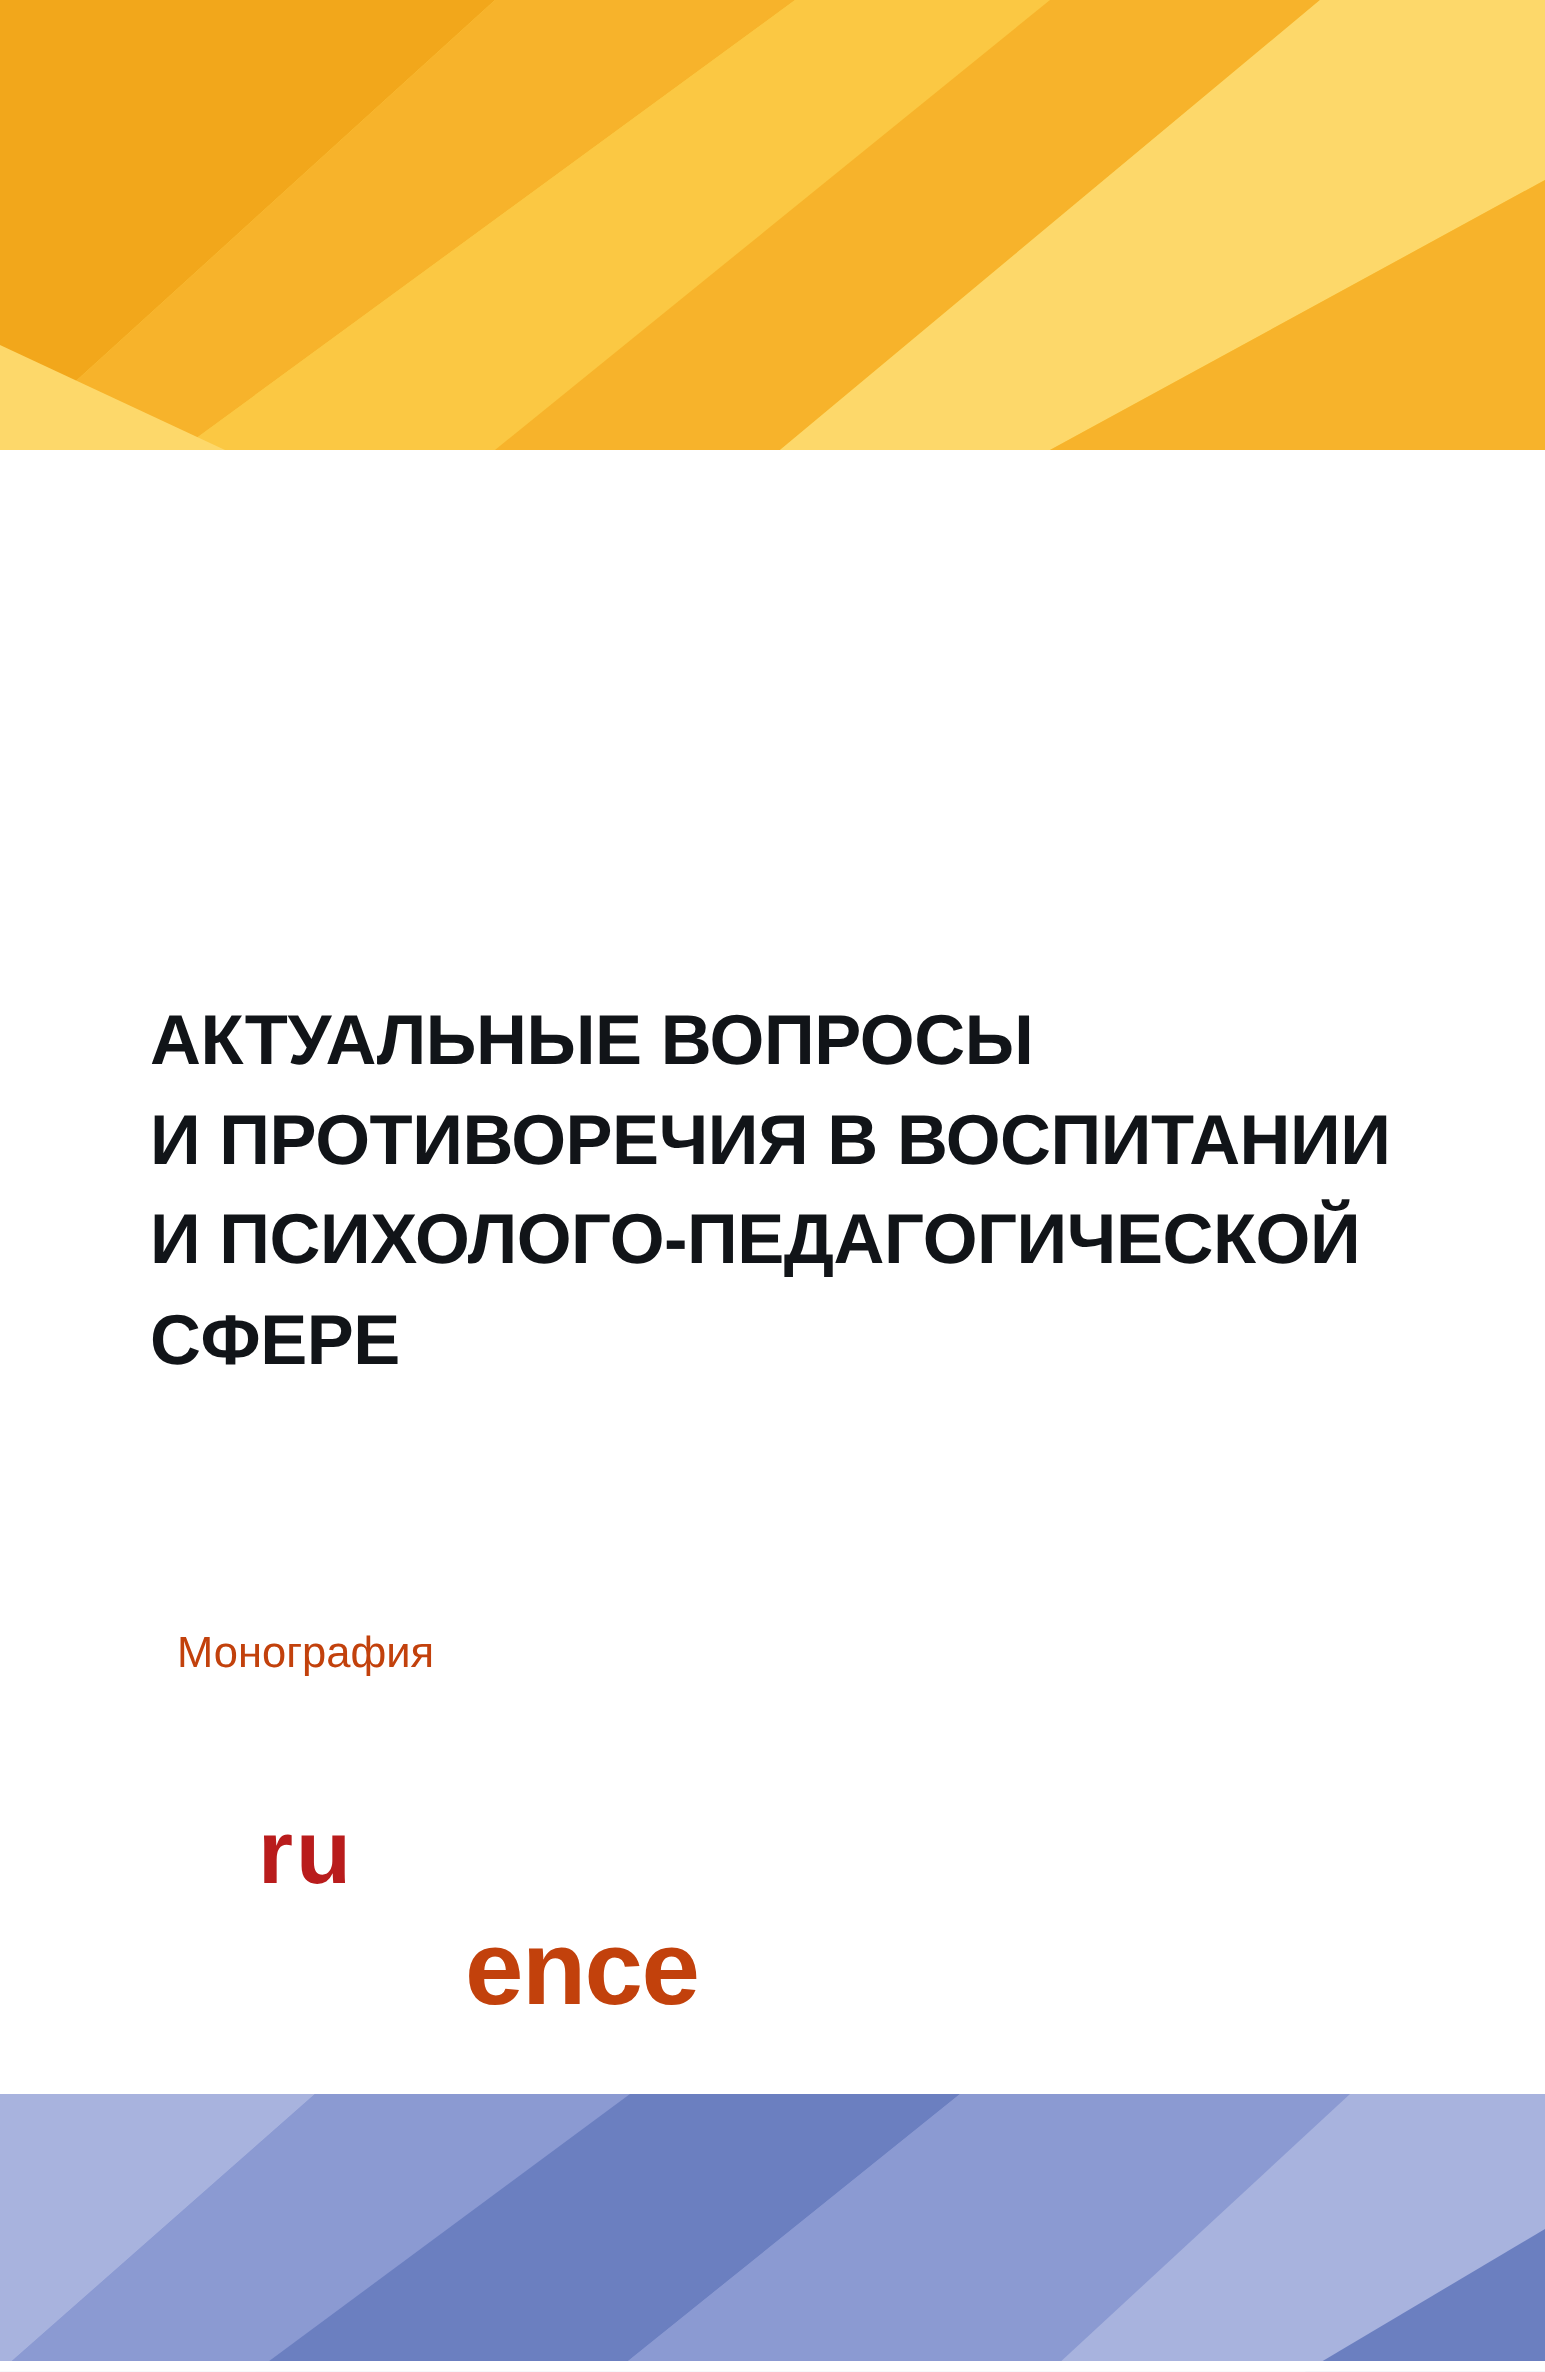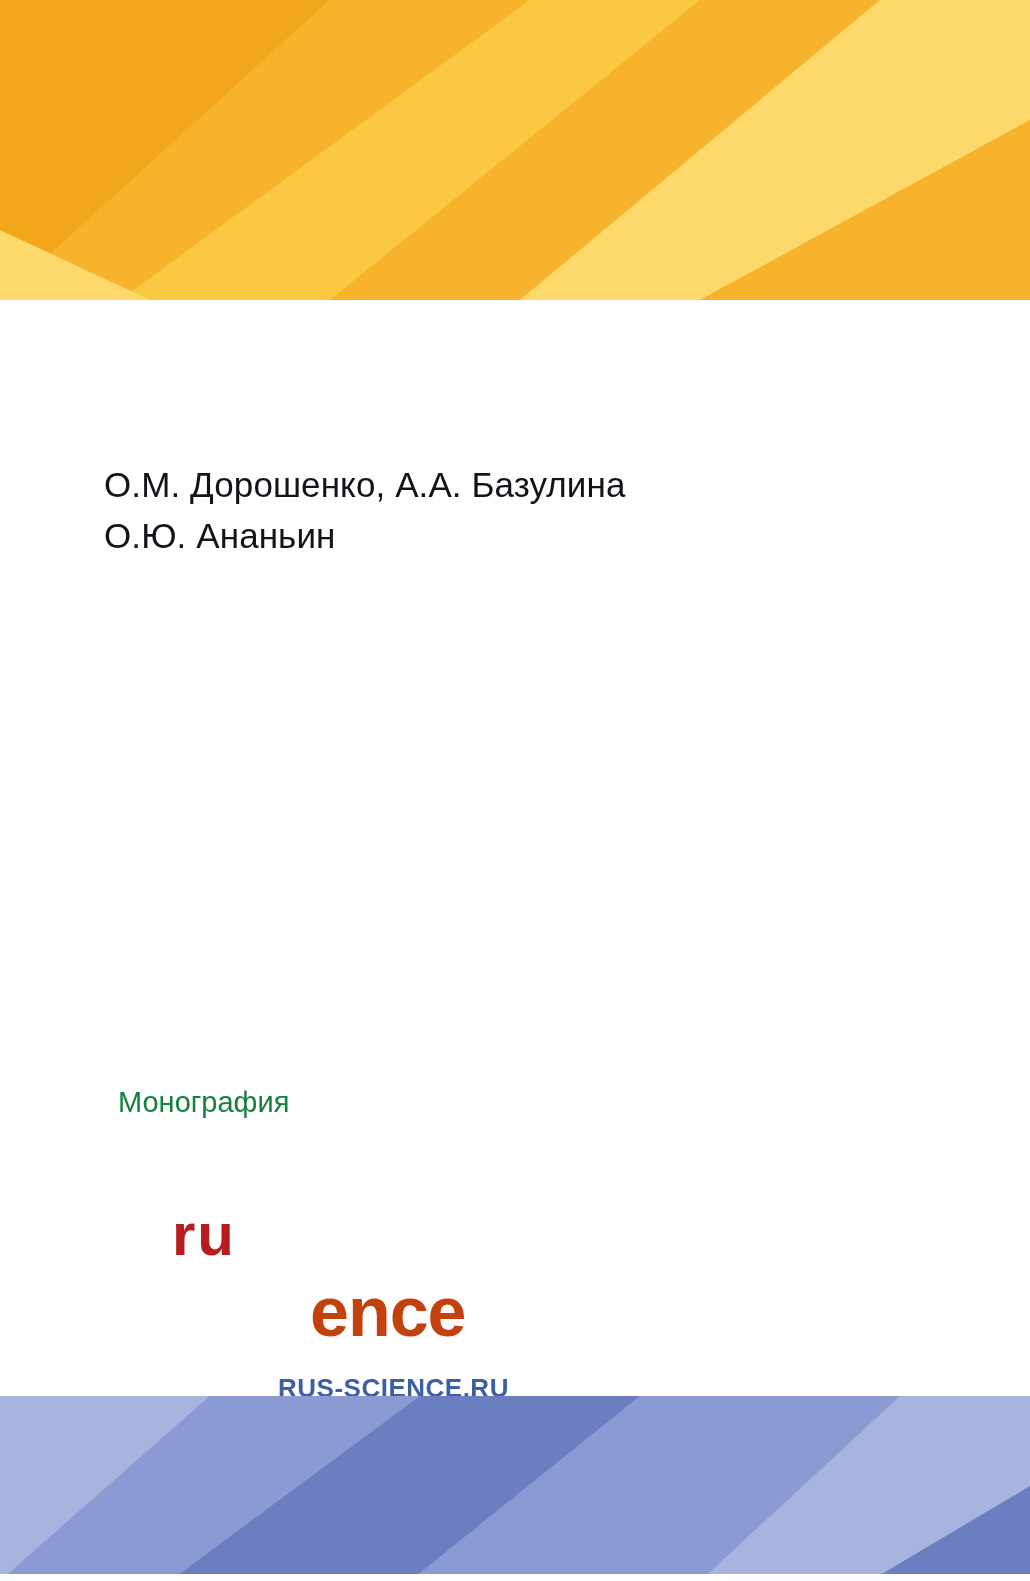--- a/index.html
+++ b/index.html
@@ -63,21 +63,21 @@
     line-height: 1.42;
     letter-spacing: -0.3px;
     text-transform: uppercase;
   }
   .title div { white-space: nowrap; }
 
   .subtitle {
     position: absolute;
     left: 118px;
     top: 1086px;
-    color: #15803d;
+    color: #c2410c;
     font-size: 29px;
     font-weight: 400;
   }
 
   
   .logo {
     position: absolute;
     left: 92px;
     top: 1205px;
     width: 470px;
@@ -135,32 +135,33 @@
       <polygon points="330,0 530,0 120,300 0,300" fill="#f7b32b"></polygon>
       <polygon points="530,0 700,0 330,300 120,300" fill="#fbc843"></polygon>
       <polygon points="700,0 880,0 520,300 330,300" fill="#f7b32b"></polygon>
       <polygon points="880,0 1030,0 1030,120 700,300 520,300" fill="#fdd86a"></polygon>
       <polygon points="1030,120 1030,300 700,300" fill="#f7b32b"></polygon>
       <polygon points="0,230 150,300 0,300" fill="#fdd86a"></polygon>
       <rect x="0" y="282" width="1030" height="18" fill="#ffffff" opacity="0"></rect>
     </svg>
   </div>
 
-  <div class="authors">
-    <div>О.М. Дорошенко, А.А. Базулина</div>
-    <div>О.Ю. Ананьин</div>
+
+  <div class="title">
+    <div>АКТУАЛЬНЫЕ ВОПРОСЫ</div>
+    <div>И ПРОТИВОРЕЧИЯ В ВОСПИТАНИИ</div>
+    <div>И ПСИХОЛОГО-ПЕДАГОГИЧЕСКОЙ</div>
+    <div>СФЕРЕ</div>
   </div>
-
 
   <div class="subtitle">Монография</div>
 
   <div class="logo">
     <div class="logo-ru">ru</div>
     <div class="logo-ence">ence</div>
-    <div class="logo-url">RUS-SCIENCE.RU</div>
   </div>
 
   <div class="footer-band">
     <svg width="1030" height="185" viewBox="0 0 1030 185" xmlns="http://www.w3.org/2000/svg">
       <rect x="0" y="0" width="1030" height="185" fill="#8b9ad2"></rect>
       <polygon points="0,0 210,0 0,185" fill="#a8b3de"></polygon>
       <polygon points="210,0 420,0 170,185 0,185" fill="#8b9ad2"></polygon>
       <polygon points="420,0 640,0 410,185 170,185" fill="#6b7fc0"></polygon>
       <polygon points="640,0 900,0 700,185 410,185" fill="#8b9ad2"></polygon>
       <polygon points="900,0 1030,0 1030,185 700,185" fill="#a8b3de"></polygon>

